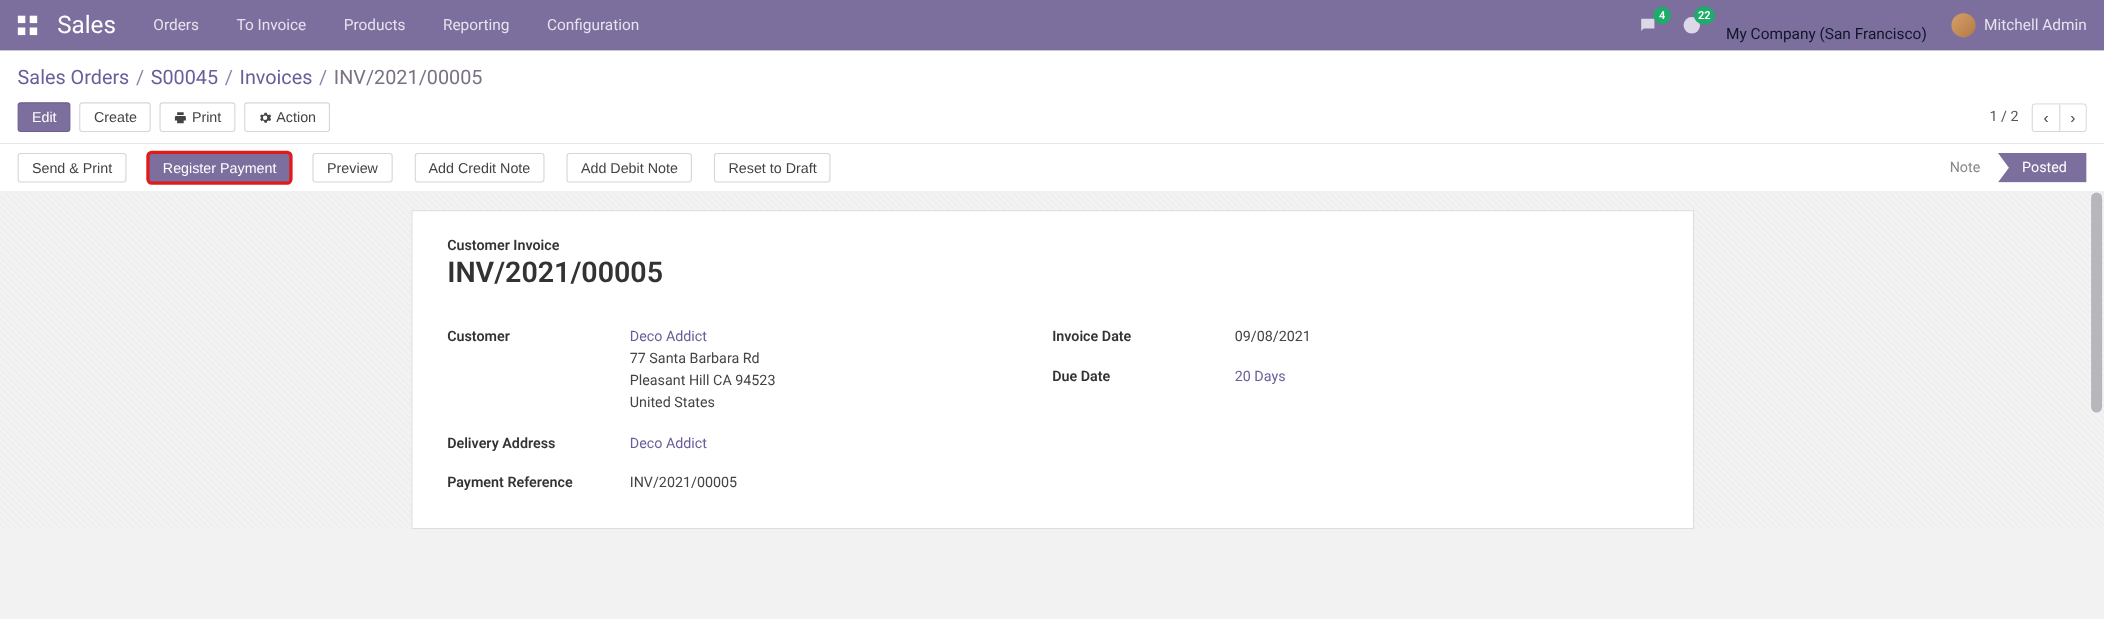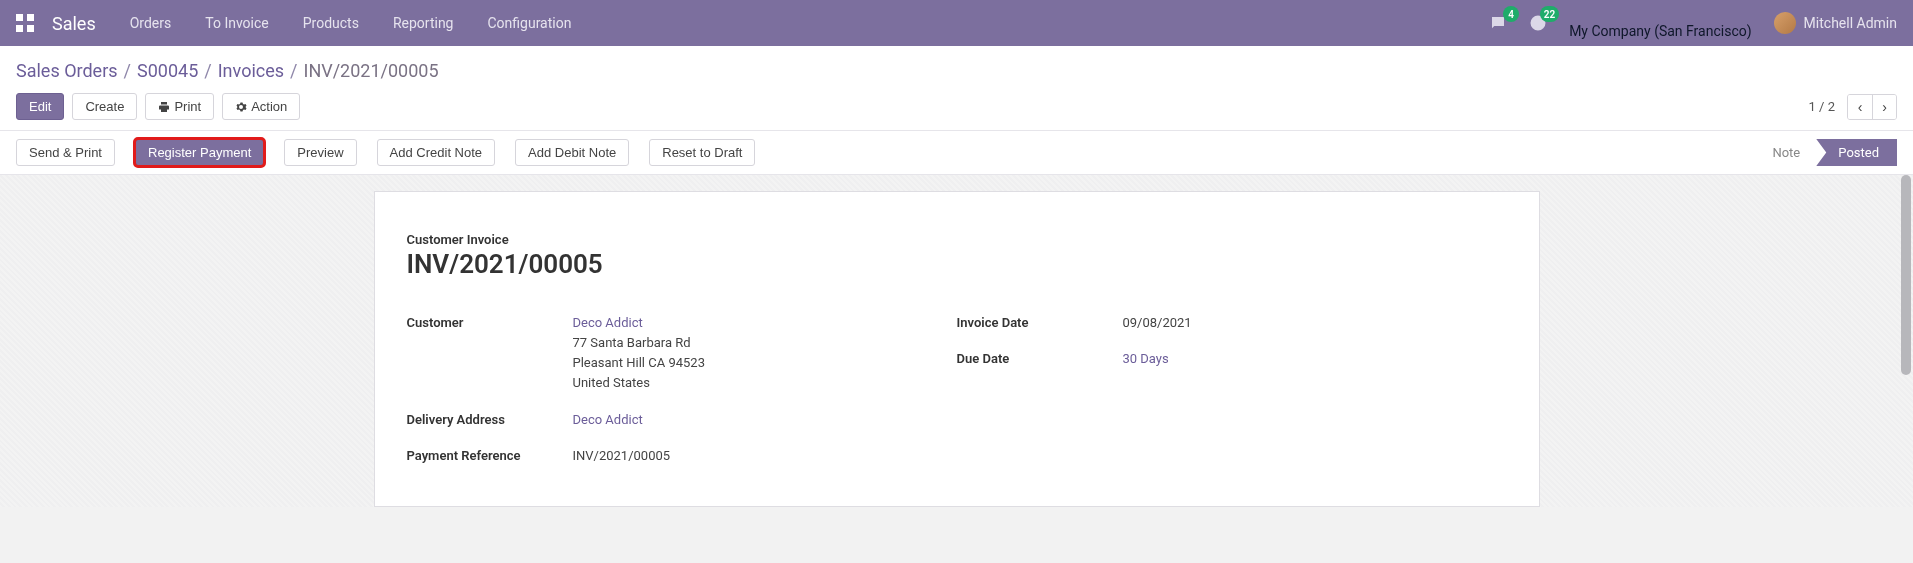--- a/index.html
+++ b/index.html
@@ -15,21 +15,21 @@
     height: 46px;
     background: #7c6f9e;
     color: #ffffff;
     display: flex;
     align-items: center;
     padding: 0 16px;
     gap: 30px;
   }
   .apps-icon { display:flex; align-items:center; justify-content:center; width:18px; height:18px; }
   .apps-icon svg { width:18px; height:18px; fill:#fff; }
-  .brand { font-size: 18px; font-weight: 400; margin-left:-12px; margin-right:4px; }
+  .brand { font-size: 22px; font-weight: 400; margin-left:-12px; margin-right:4px; }
   .nav-links { display:flex; gap:34px; }
   .nav-link { color:#e6e3ee; font-size:14px; cursor:pointer; }
   .nav-spacer { flex:1; }
   .nav-right { display:flex; align-items:center; gap:22px; }
   .icon-badge { position:relative; display:flex; align-items:center; }
   .icon-badge svg { width:18px; height:18px; fill:#dcd8e8; }
   .badge { position:absolute; top:-8px; right:-12px; min-width:16px; height:16px; border-radius:8px;
            background:#1fac6a; color:#fff; font-size:10px; font-weight:600; display:flex;
            align-items:center; justify-content:center; padding:0 4px; }
   .company { font-size:14px; color:#0f172a;margin-top:16px; }
@@ -61,21 +61,21 @@
                     display:flex; align-items:center; gap:20px; }
   .highlight { outline:3px solid #e11b1b; outline-offset:-1px; }
   .status-arrows { margin-left:auto; display:flex; align-items:center; }
   .status-step { position:relative; padding:6px 16px 6px 22px; font-size:13px; color:#888; background:#fff;
                  clip-path: polygon(0 0,calc(100% - 10px) 0,100% 50%,calc(100% - 10px) 100%,0 100%,10px 50%); }
   .status-step:first-child { clip-path: polygon(0 0,calc(100% - 10px) 0,100% 50%,calc(100% - 10px) 100%,0 100%); padding-left:14px; }
   .status-step.active { background:#7c6f9e; color:#fff; clip-path: polygon(0 0,100% 0,100% 100%,0 100%,10px 50%); padding-right:18px; }
 
   
   .canvas { background:repeating-linear-gradient(45deg,#f3f3f3,#f3f3f3 2px,#efeff0 2px,#efeff0 4px); padding:16px 0 0 0; display:flex; justify-content:center; position:relative; }
-  .sheet { width:1166px; background:#fff; border:1px solid #dedde2; padding:40px 32px; min-height:290px; position:relative; }
+  .sheet { width:1166px; background:#fff; border:1px solid #dedde2; padding:24px 32px; min-height:290px; position:relative; }
   .doc-type { font-size:13px; font-weight:600; color:#333; }
   .doc-name { font-size:26px; font-weight:600; color:#333; margin-top:2px; }
   .fields { display:flex; margin-top:34px; gap:0;justify-content:flex-end; }
   .col { flex:1; }
   .field-row { display:flex; align-items:flex-start; margin-bottom:16px; }
   .field-label { width:166px; font-size:13px; font-weight:600; color:#333; padding-top:2px; }
   .field-value { font-size:13px; color:#444; line-height:1.55; }
   .link { color:#6b5d99; cursor:pointer; }
   .scroll-thumb { position:absolute; right:2px; top:0; width:10px; height:200px; background:#b7b7bb; border-radius:5px; }
 </style>
@@ -194,19 +194,19 @@
           <div class="field-value">INV/2021/00005</div>
         </div>
       </div>
       <div class="col">
         <div class="field-row">
           <div class="field-label">Invoice Date</div>
           <div class="field-value">09/08/2021</div>
         </div>
         <div class="field-row">
           <div class="field-label">Due Date</div>
-          <div class="field-value"><span class="link">30 Days</span></div>
+          <div class="field-value"><span class="link">20 Days</span></div>
         </div>
       </div>
     </div>
   </div>
   <div class="scroll-thumb"></div>
 </div>
 
 </body></html>

